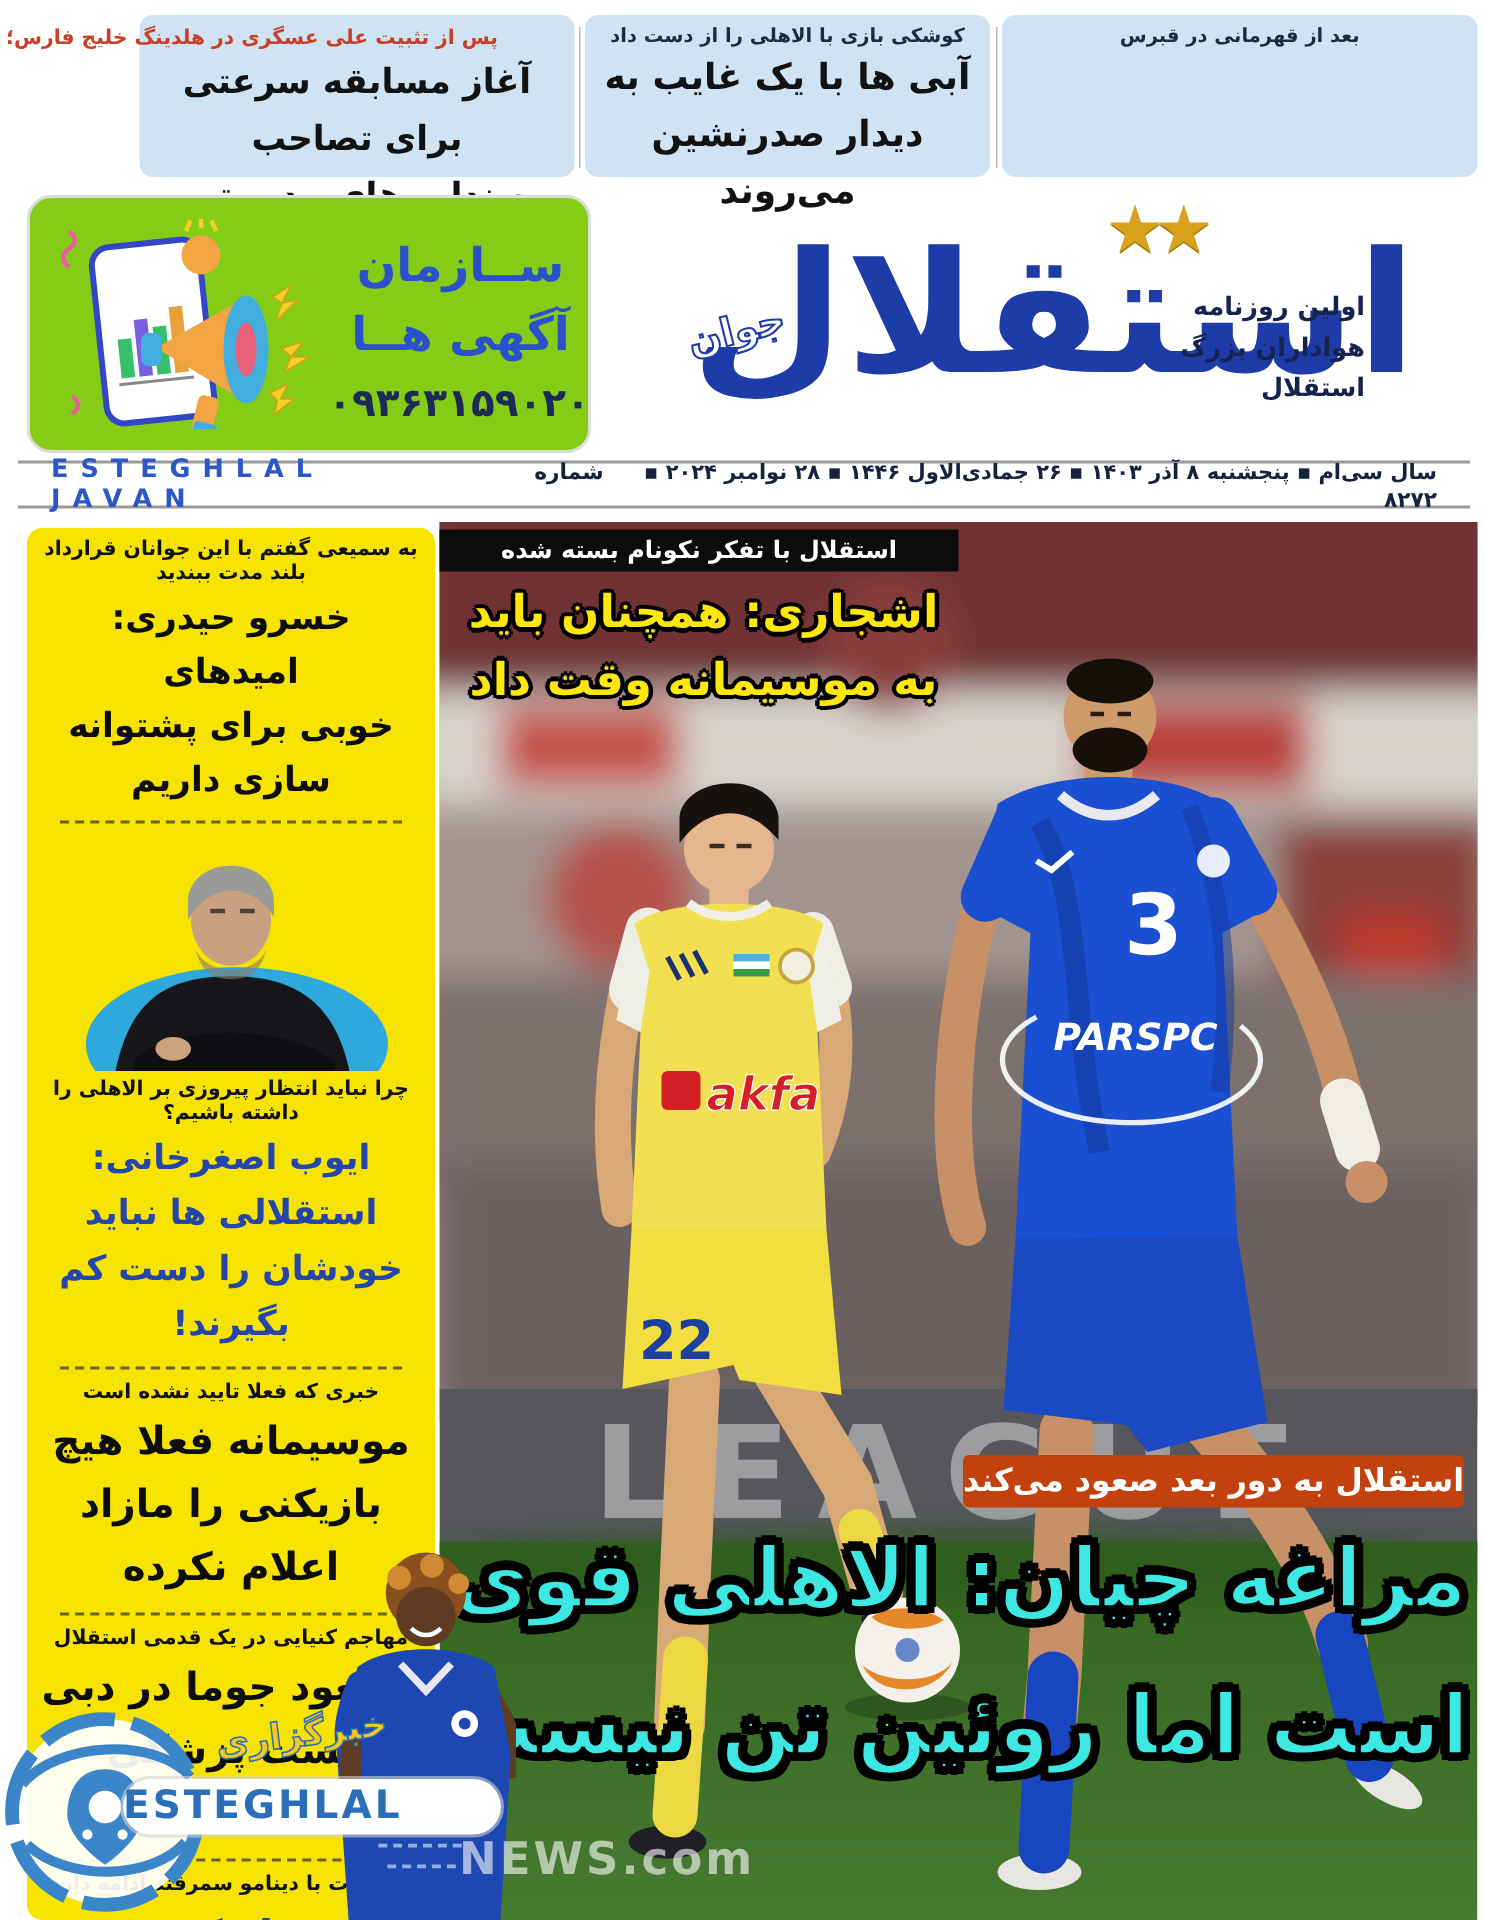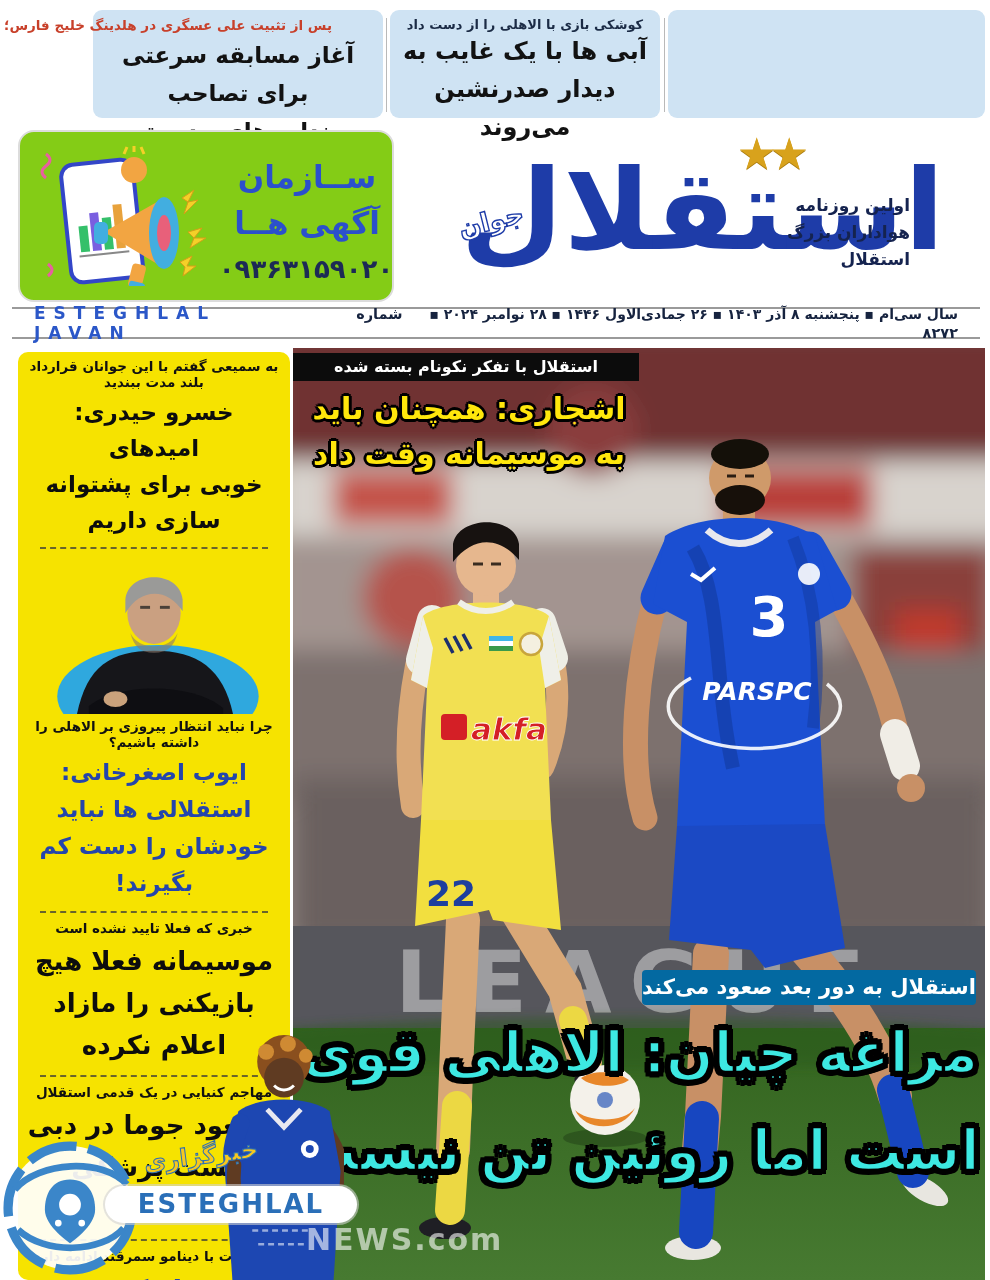--- a/index.html
+++ b/index.html
@@ -35,38 +35,39 @@
   .sb-kick{font-size:13.5px;font-weight:800;color:#111;text-align:center;padding:0 10px;}
   .sb-head{font-weight:900;text-align:center;padding:0 8px;margin-top:4px;}
   .sb-black{color:#0d0d0d;}
   .sb-blue{color:#2445ac;}
   .sb-div{border-top:2.5px dashed #3a3a3a;width:84%;margin:9px auto 7px auto;opacity:.75;}
 
   
   .cap-top{background:#0c0c0c;color:#fff;font-size:16px;font-weight:800;text-align:center;line-height:28px;}
   .quote{font-size:30px;font-weight:900;color:#ffe70c;text-align:center;line-height:45px;
          text-shadow:-2px -2px 0 #000,2px -2px 0 #000,-2px 2px 0 #000,2px 2px 0 #000,0 3px 0 #000,3px 0 0 #000,-3px 0 0 #000,0 -3px 0 #000;}
-  .cap-bottom{background:#0369a1;color:#fff;font-size:21px;font-weight:800;line-height:35px;text-align:center;border-radius:4px;}
+  .cap-bottom{background:#c2410c;color:#fff;font-size:21px;font-weight:800;line-height:35px;text-align:right;border-radius:4px;}
   .big-head{font-size:56px;font-weight:900;color:#3de8e2;text-align:center;line-height:98px;
          -webkit-text-stroke:2.5px #000;
          text-shadow:-4px -4px 0 #000,4px -4px 0 #000,-4px 4px 0 #000,4px 4px 0 #000,0 5px 0 #000,5px 0 0 #000,-5px 0 0 #000,0 -5px 0 #000;}
 
   
   .wm-agency{font-size:24px;font-weight:900;color:#f7c81e;-webkit-text-stroke:1px #2a6fb8;transform:rotate(-7deg);text-align:center;}
-  .wm-pill{background:#fff;border-radius:19px;box-shadow:0 0 0 2px rgba(210,210,210,.6);text-align:center;
-           color:#2a6fb8;font-weight:900;font-size:26px;letter-spacing:2px;line-height:37px;margin-left:23px;}
+  .wm-pill{background:#fff;border-radius:19px;box-shadow:0 0 0 2px rgba(210,210,210,.6);
+           color:#2a6fb8;font-weight:900;font-size:26px;letter-spacing:2px;line-height:37px;}
   .wm-news{font-size:30px;font-weight:900;color:rgba(255,255,255,.6);letter-spacing:2px;}
   .red-kick{font-size:13.5px;font-weight:800;color:#c8402a;text-align:left;white-space:nowrap;}
 </style>
 </head>
 <body>
 
 <div id="page">
 
   <div class="abs hbox rtl" style="left:668px;top:10px;width:317px;height:108px;">
+    <div class="kick">بعد از قهرمانی در قبرس</div>
   </div>
   <div class="abs vsep" style="left:664px;top:18px;height:94px;"></div>
 
   <div class="abs hbox rtl" style="left:390px;top:10px;width:270px;height:108px;">
     <div class="kick">کوشکی بازی با الاهلی را از دست داد</div>
     <div class="head pre" style="font-size:24px;line-height:38px;">آبی ها با یک غایب به
 دیدار صدرنشین می‌روند</div>
   </div>
   <div class="abs vsep" style="left:386px;top:18px;height:94px;"></div>
 

